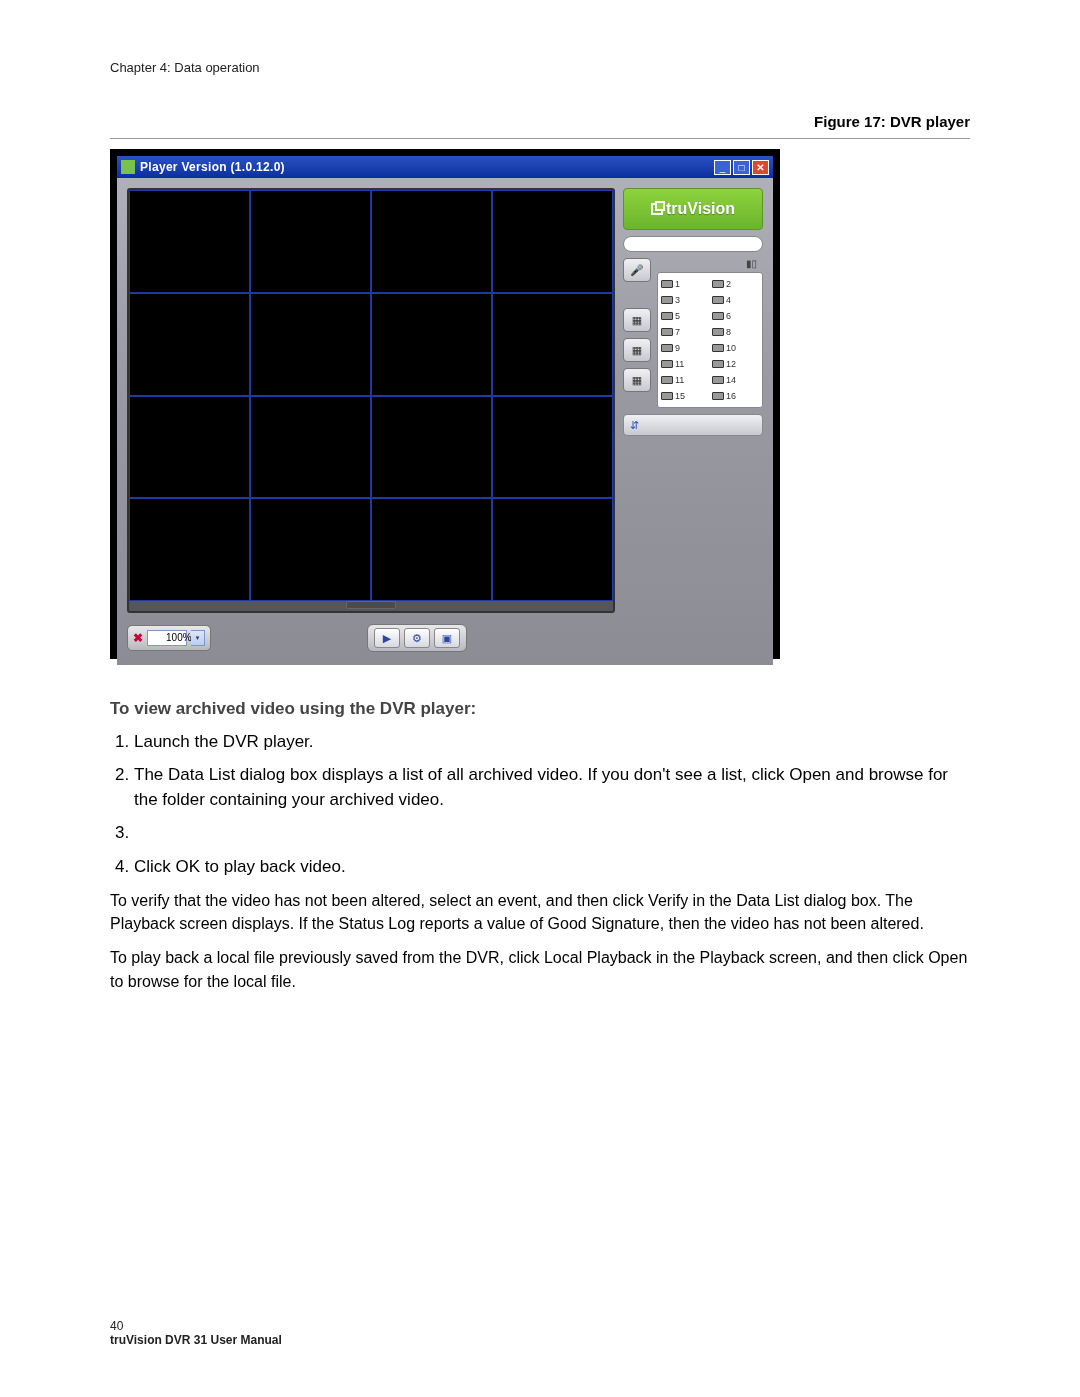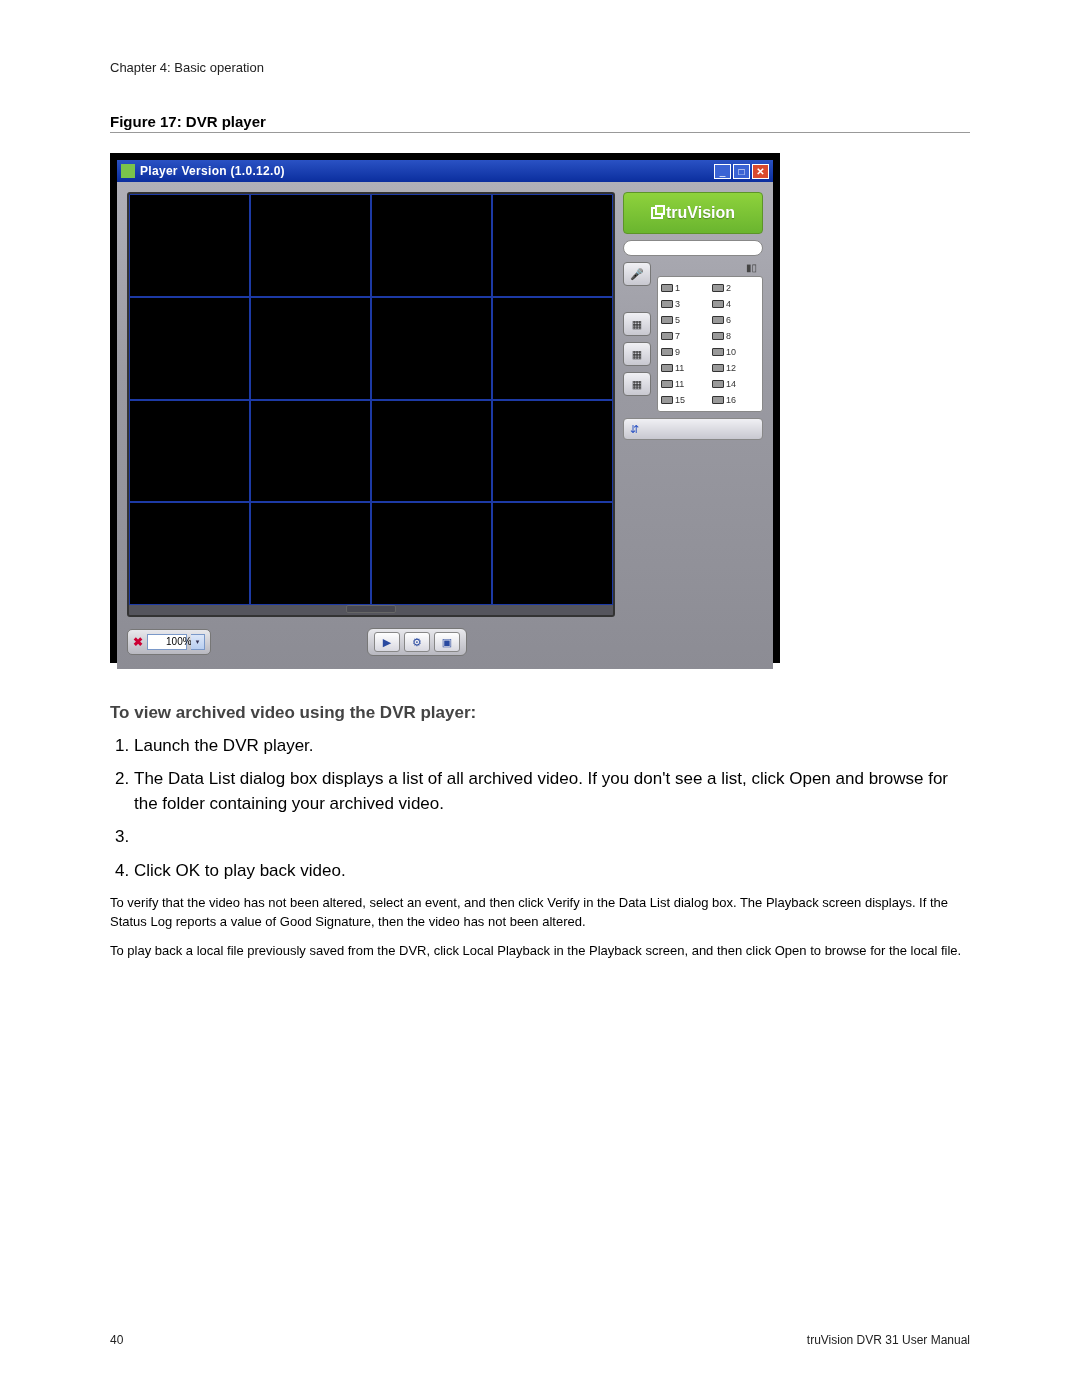--- a/index.html
+++ b/index.html
@@ -13,23 +13,24 @@
     padding: 60px 110px 50px 110px;
   }
   .chapter-header {
     font-size: 13px;
     color: #222;
     margin-bottom: 38px;
   }
   .figure-caption {
     font-size: 15px;
     font-weight: bold;
-    padding-bottom: 2px;
+    padding-bottom: 8px;
     border-bottom: 1px solid #999;
-    margin-bottom: 20px;
+    margin-bottom: 10px;
+    text-align: right;
   }
   
   .player-window {
     width: 670px;
     height: 510px;
     border: 7px solid #000000;
     background: #ece9d8;
     margin-bottom: 40px;
   }
   .titlebar {
@@ -277,40 +278,41 @@
   }
   ol.steps {
     padding-left: 24px;
     font-size: 17px;
     line-height: 1.48;
     color: #000;
   }
   ol.steps li { margin-bottom: 8px; }
   ol.steps li p.sub { margin-top: 6px; }
   p.para {
-    font-size: 13px;
+    font-size: 16px;
     line-height: 1.48;
     margin-top: 10px;
   }
   .footer {
     position: absolute;
     bottom: 50px;
     left: 110px;
     right: 110px;
     display: flex;
     justify-content: space-between;
     font-size: 12px;
     color: #222;
-  }
-  .footer-right { font-weight: normal; margin-left: 48px; }
+    flex-direction: column;
+  }
+  .footer-right { font-weight: bold; }
 </style>
 </head>
 <body>
 
-<div class="chapter-header">Chapter 4: Basic operation</div>
+<div class="chapter-header">Chapter 4: Data operation</div>
 
 <div class="figure-caption">Figure 17: DVR player</div>
 
 <div class="player-window">
   <div class="titlebar">
     <span class="tb-icon"></span>
     <span class="tb-title">Player Version (1.0.12.0)</span>
     <div class="tb-btn">_</div>
     <div class="tb-btn">□</div>
     <div class="tb-btn tb-close">✕</div>

